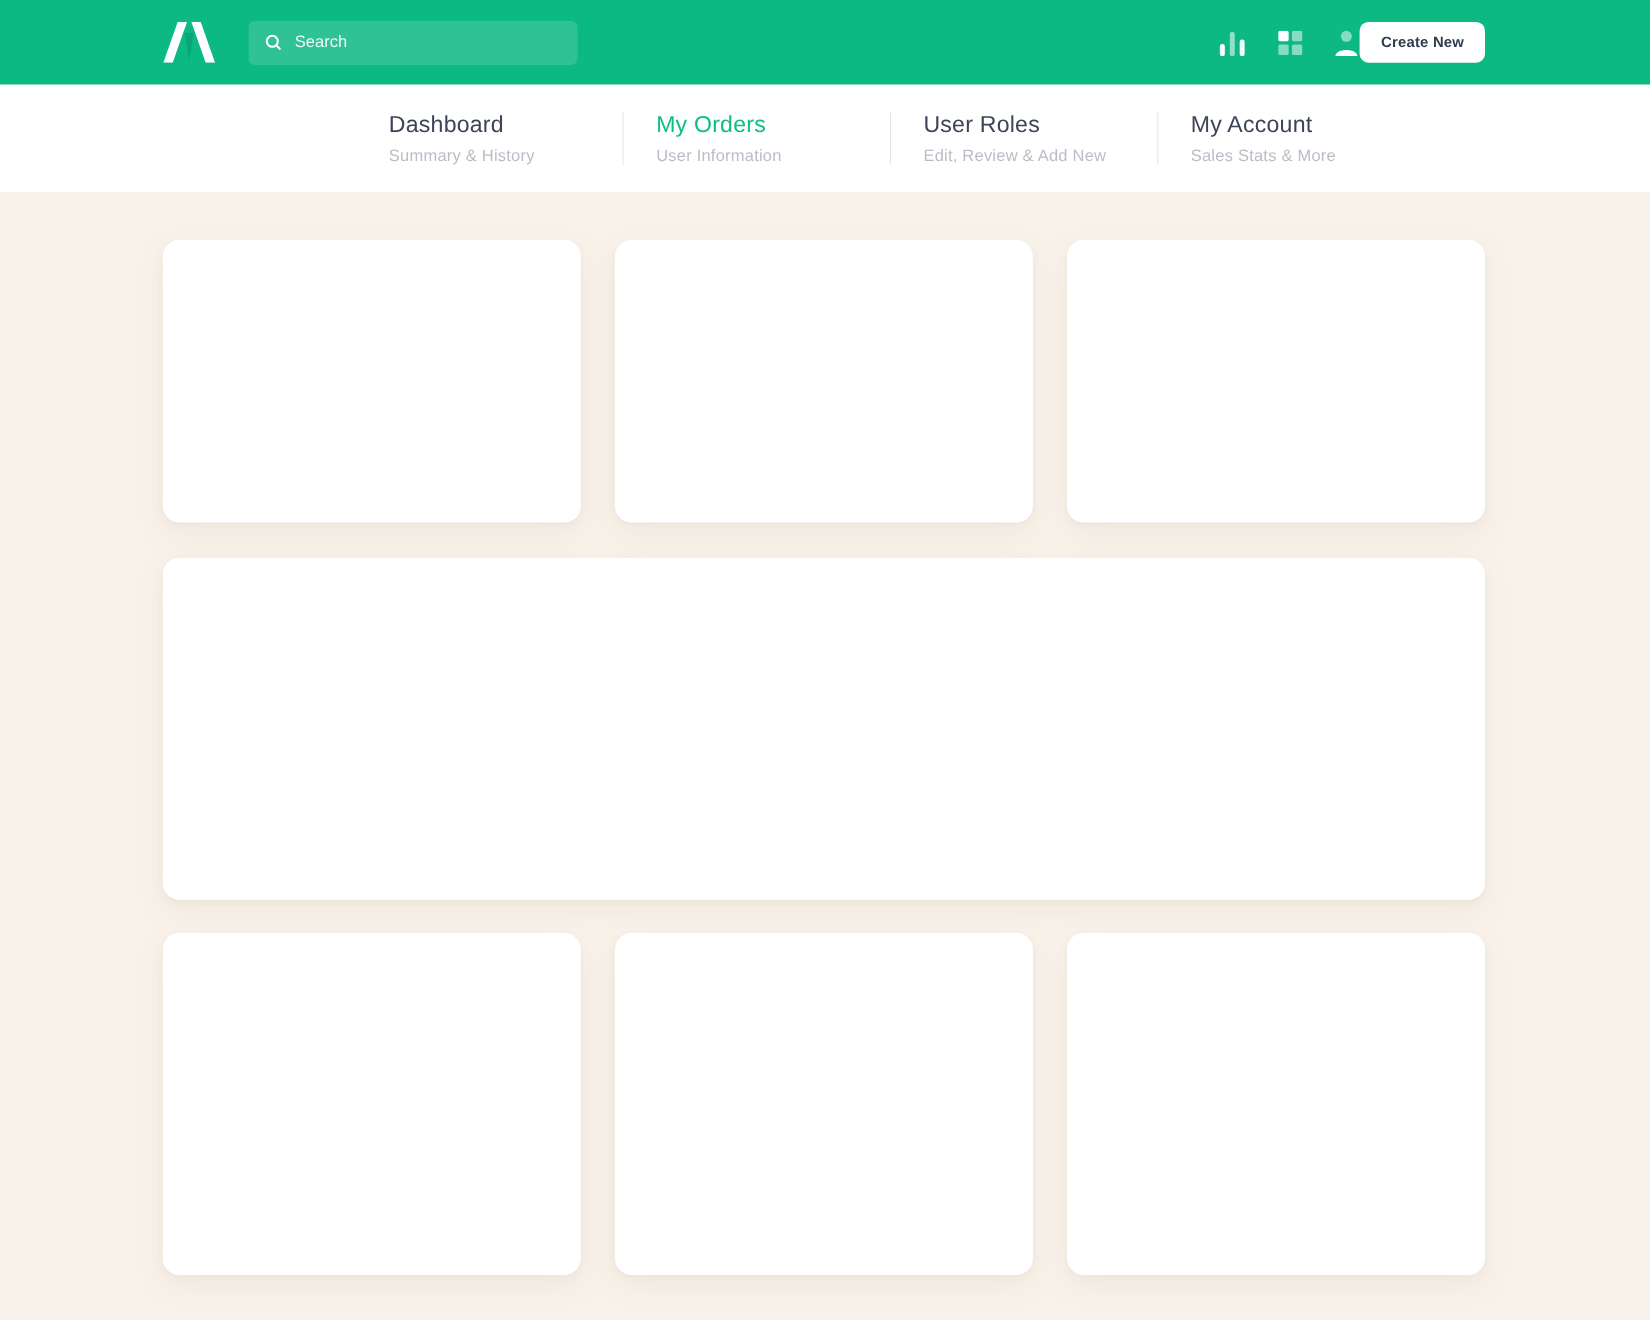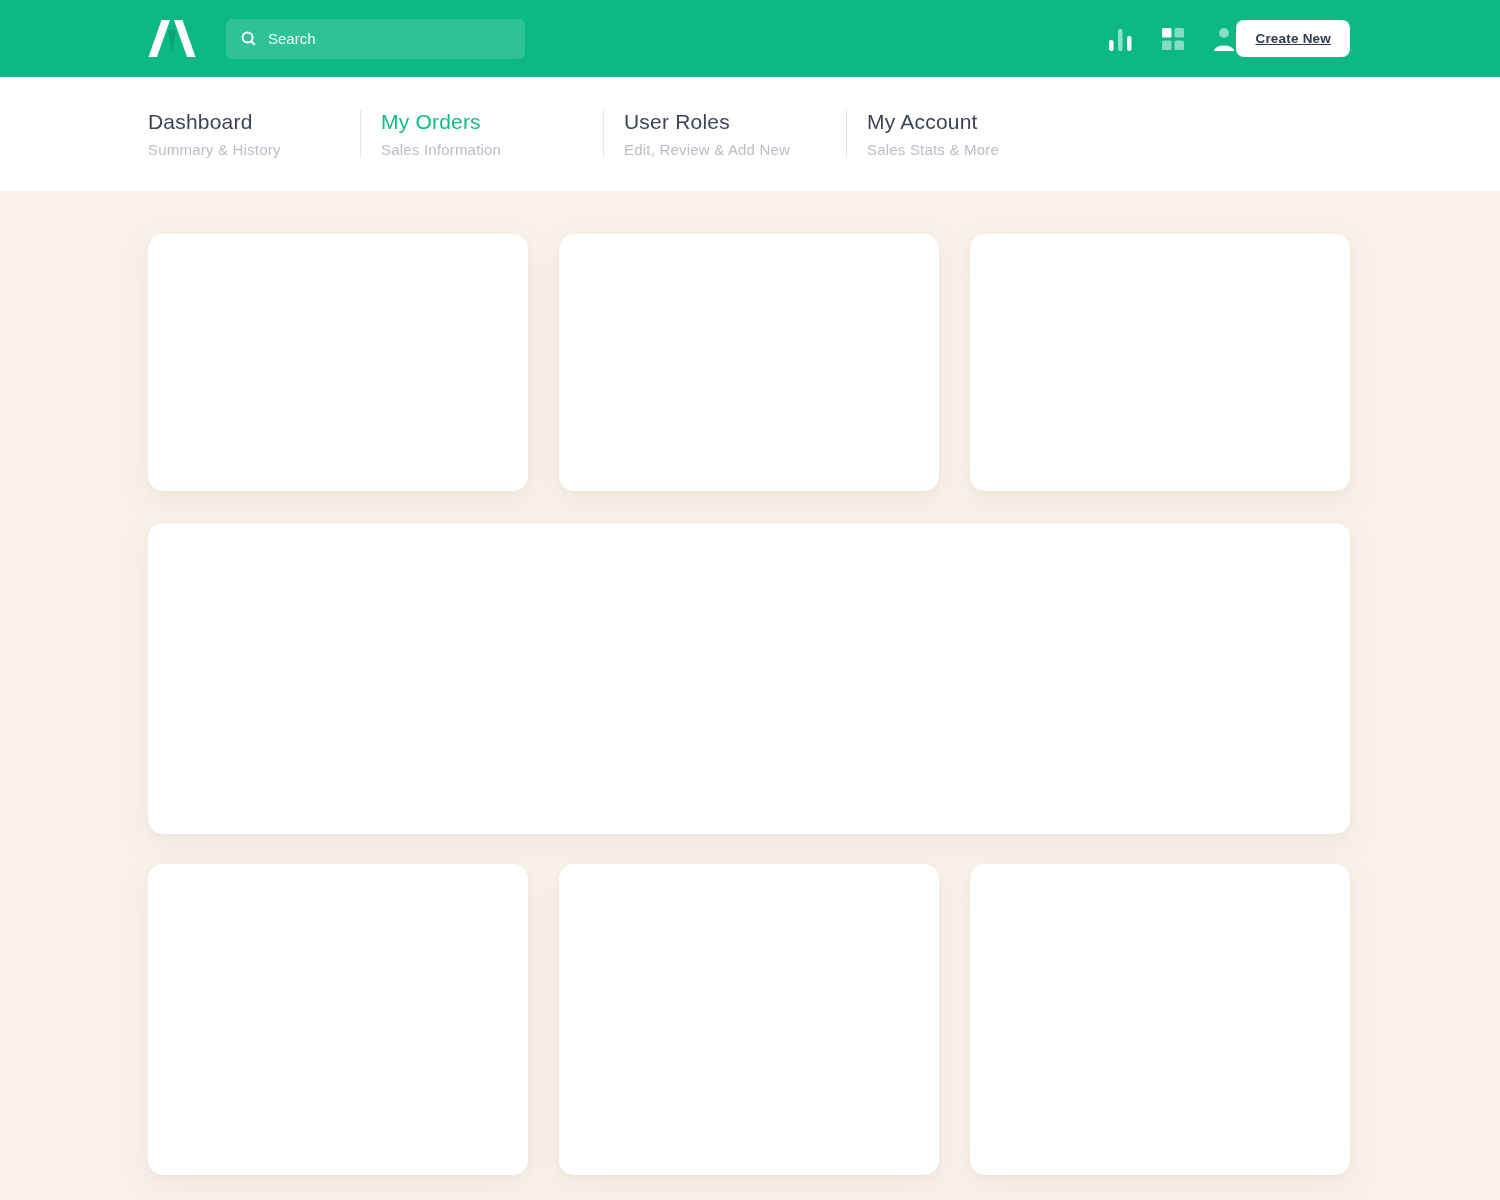--- a/index.html
+++ b/index.html
@@ -61,34 +61,34 @@
     padding:0 19px;
     background:var(--card-white);
     color:var(--button-text-dark);
     border:none;
     border-radius:8px;
     font-size:13.5px;
     font-weight:700;
     font-family:"Liberation Sans", sans-serif;
     cursor:pointer;
     letter-spacing:.2px;
-    text-decoration:underline;
   }
 
   
   .primary-nav{
-    height:114px;
+    height:98px;
     background:#ffffff;
     display:flex;
     align-items:center;
     padding-left:148px;
+    justify-content:center;
   }
   .tab{width:243px;cursor:pointer;}
   .tab:first-child{width:212px;}
-  .tab + .tab{border-left:1px solid var(--divider-gray);padding-left:20px;}
+  .tab + .tab{border-left:1px solid var(--divider-gray);padding-left:30px;}
   .tab-title{
     font-size:21px;
     font-weight:500;
     color:var(--heading-dark);
     letter-spacing:.2px;
   }
   .tab.active .tab-title{color:var(--active-tab-green);}
   .tab-sub{
     margin-top:7px;
     font-size:15px;
@@ -164,21 +164,21 @@
   </div>
 </header>
 
 <nav class="primary-nav">
   <div class="tab">
     <div class="tab-title">Dashboard</div>
     <div class="tab-sub">Summary &amp; History</div>
   </div>
   <div class="tab active">
     <div class="tab-title">My Orders</div>
-    <div class="tab-sub">Sales Information</div>
+    <div class="tab-sub">User Information</div>
   </div>
   <div class="tab">
     <div class="tab-title">User Roles</div>
     <div class="tab-sub">Edit, Review &amp; Add New</div>
   </div>
   <div class="tab">
     <div class="tab-title">My Account</div>
     <div class="tab-sub">Sales Stats &amp; More</div>
   </div>
 </nav>

